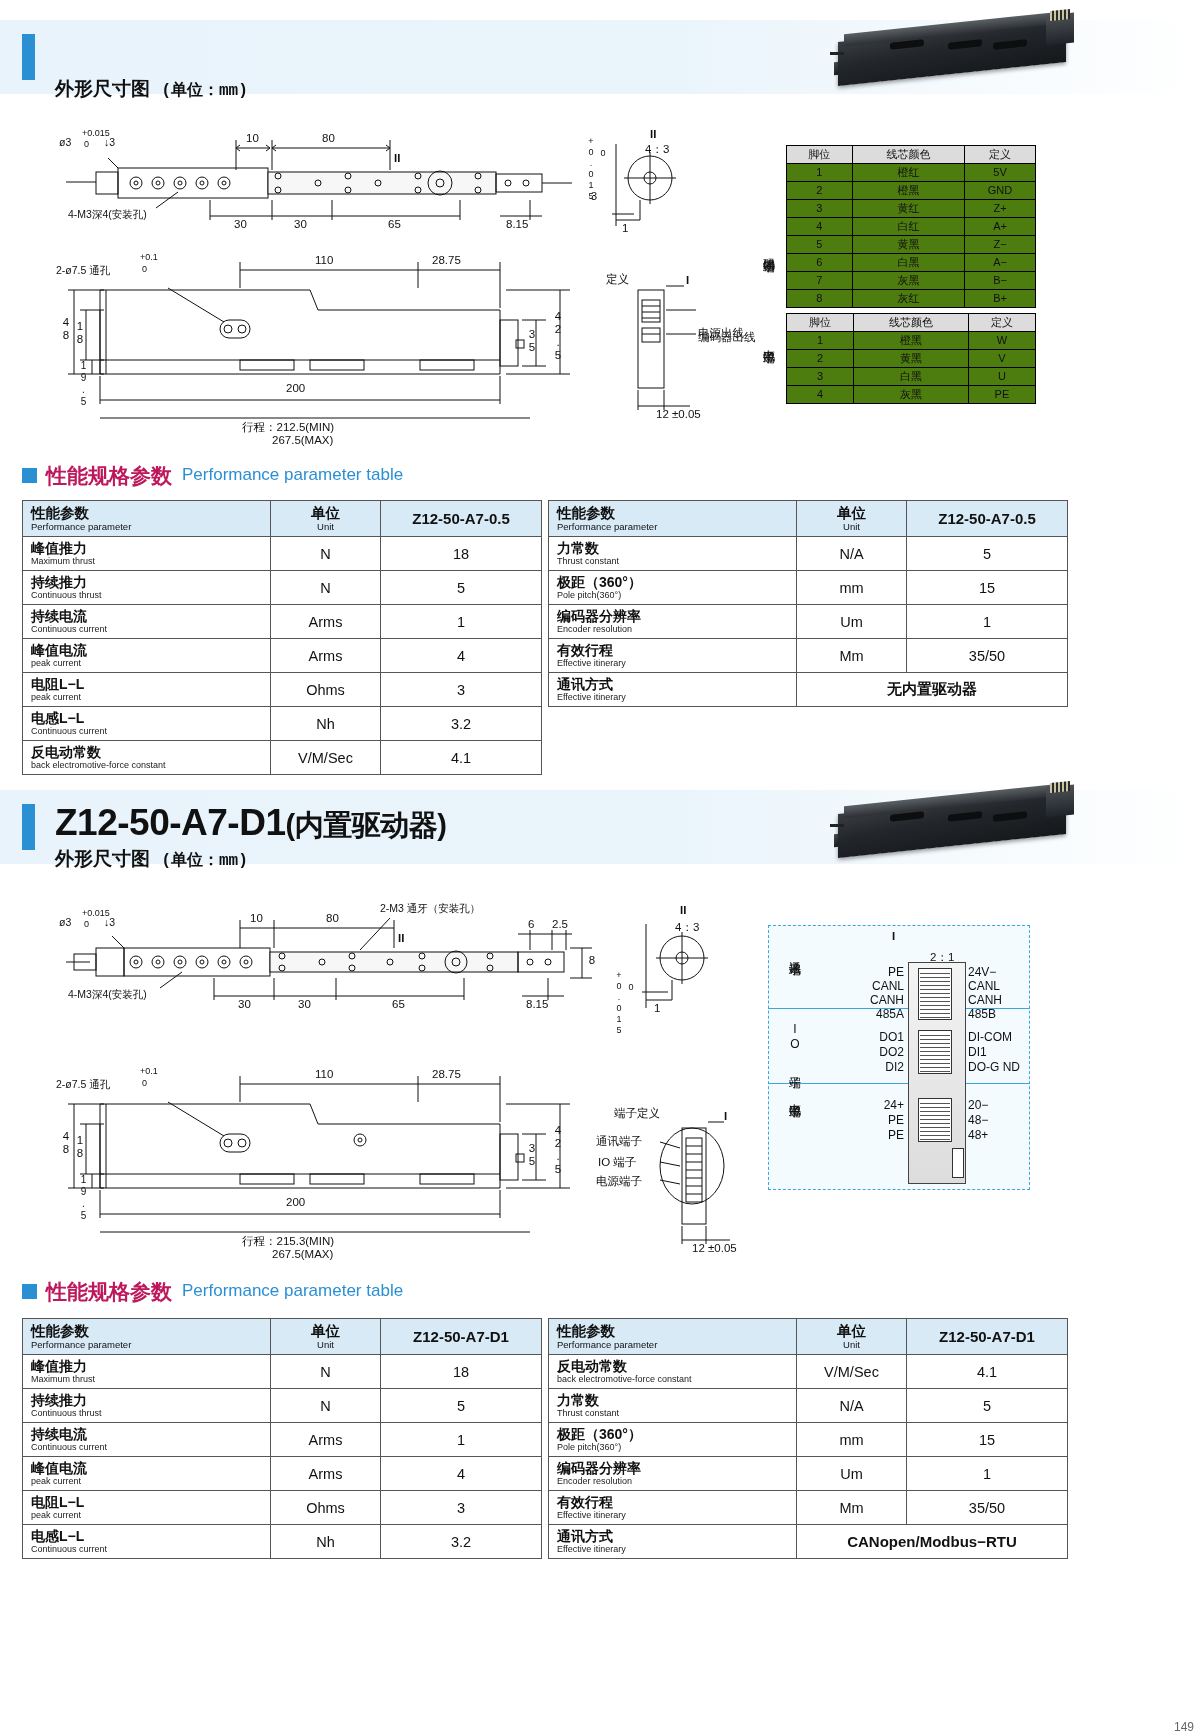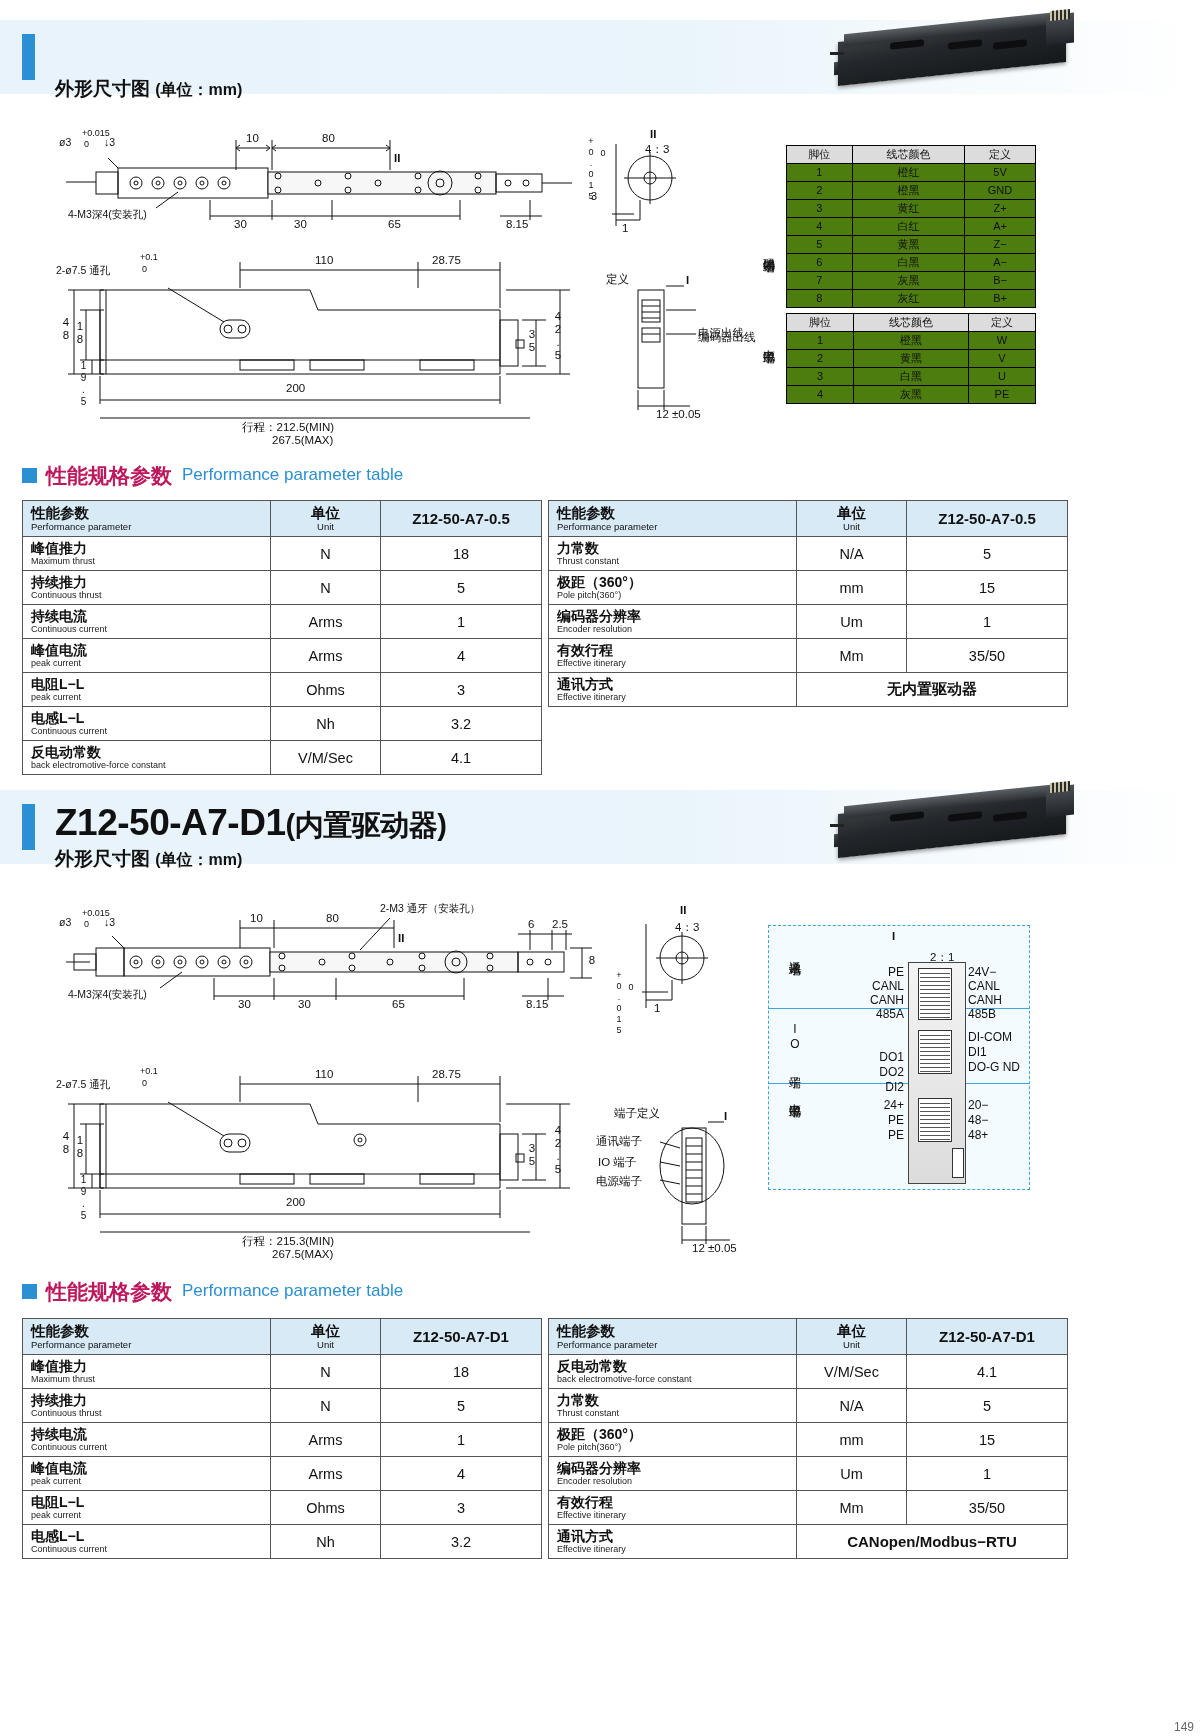--- a/index.html
+++ b/index.html
@@ -59,21 +59,21 @@
     position:absolute; right:10px; top:4px; width:20px; height:10px;
     background:repeating-linear-gradient(90deg,#c9c3a5 0 2px,#2a2a28 2px 4px);
     transform:skewY(-6deg);
   }
   .photo .wire {
     position:absolute; left:0px; top:46px; width:14px; height:3px; background:#222;
   }
 
   
   .dimtitle {
-    position:absolute; font-size:19px; font-weight:bold;
+    position:absolute; font-size:19px; font-weight:bold;font-family:Liberation Mono, monospace;
   }
   .dimtitle .small { font-size:16px; font-weight:bold; }
 
   .draw { position:absolute; }
 
   .lbl {
     position:absolute; font-size:11.5px; color:#111; white-space:nowrap;
     font-family:"Liberation Sans", sans-serif;
   }
   .lbl.s { font-size:10.5px; }
@@ -828,21 +828,21 @@
     <div>485A</div>
   </div>
   <div style="position:absolute; left:968px; top:965px; width:62px; text-align:left; font-size:12px; line-height:14px;">
     <div>24V−</div>
     <div>CANL</div>
     <div>CANH</div>
     <div>485B</div>
   </div>
 
   <div class="lbl v" style="left:786px; top:1022px; font-size:12px;"><span>IO 端子</span></div>
-  <div style="position:absolute; left:820px; top:1030px; width:84px; text-align:right; font-size:12px; line-height:15px;margin-top:20px;">
+  <div style="position:absolute; left:820px; top:1030px; width:84px; text-align:right; font-size:12px; line-height:15px;">
     <div>DO1</div>
     <div>DO2</div>
     <div>DI2</div>
   </div>
   <div style="position:absolute; left:968px; top:1030px; width:68px; text-align:left; font-size:12px; line-height:15px;">
     <div>DI-COM</div>
     <div>DI1</div>
     <div>DO-G ND</div>
   </div>
 

